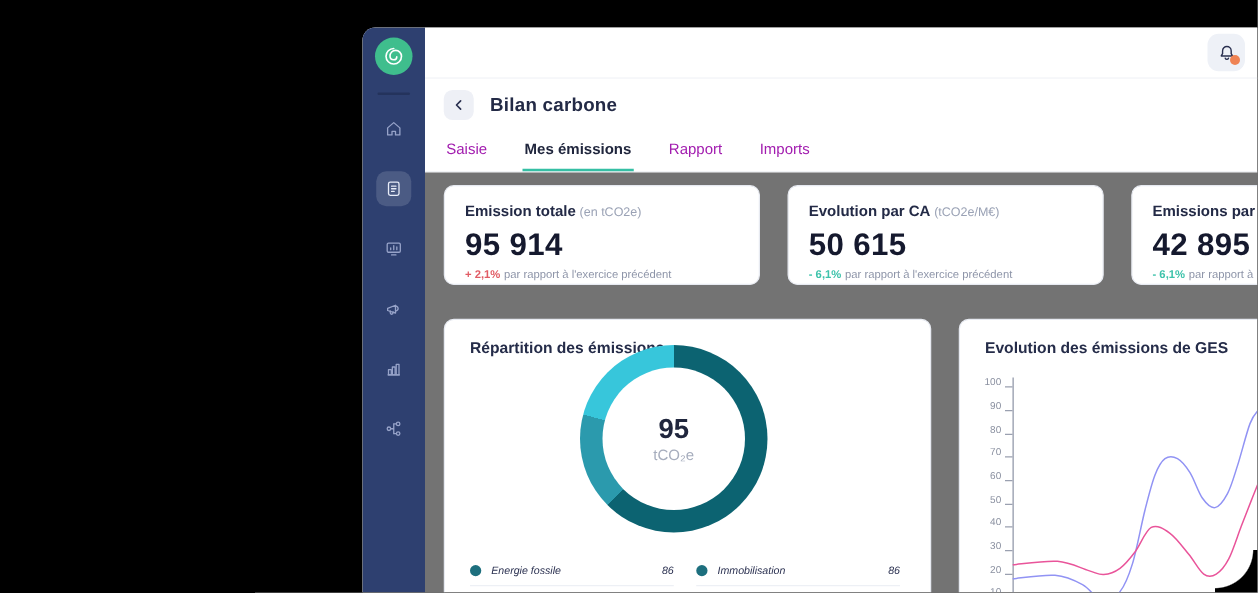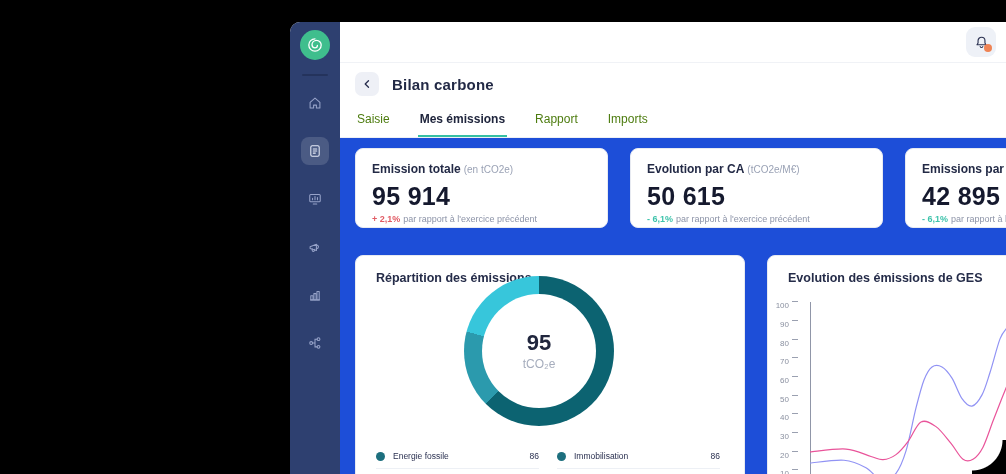--- a/index.html
+++ b/index.html
@@ -25,24 +25,24 @@
             display:flex; align-items:center; justify-content:flex-end; padding-right:10px; }
   .bell-btn { width:30px; height:30px; border-radius:9px; background:#eef1f7; position:relative;
               display:flex; align-items:center; justify-content:center; color:#2a3050; }
   .bell-badge { position:absolute; right:4px; bottom:5px; width:8px; height:8px; border-radius:50%; background:#ef8354; }
 
   .pagehead { display:flex; align-items:center; gap:13px; padding:9px 0 6px 15px; background:#fff; }
   .back-btn { width:24px; height:24px; border-radius:7px; background:#eef0f6; display:flex; align-items:center; justify-content:center; color:#2a3050; }
   .page-title { font-size:15px; font-weight:700; color:#232a46; letter-spacing:.2px; }
 
   .tabs { display:flex; gap:26px; padding:4px 0 0 15px; background:#fff; border-bottom:1px solid #edeff4; }
-  .tab { font-size:12px; color:#4d7c0f; padding:6px 2px 9px; border-bottom:2px solid transparent; cursor:pointer; }
+  .tab { font-size:12px; color:#a21caf; padding:6px 2px 9px; border-bottom:2px solid transparent; cursor:pointer; }
   .tab.active { font-weight:700; color:#20263d; border-bottom-color:#35bfa4; }
 
-  .content { flex:1; background:#1d4ed8; padding:10px 0 0 15px; overflow:hidden; }
+  .content { flex:1; background:#737373; padding:10px 0 0 15px; overflow:hidden; }
 
   
   .stats { display:flex; gap:22px; width:max-content; }
   .card { background:#fff; border:1px solid #e7eaf1; border-radius:8px; }
   .stat-card { width:253px; height:80px; padding:13px 16px 0; }
   .stat-title { font-size:12px; font-weight:700; color:#232a46; }
   .stat-unit { font-size:10px; font-weight:400; color:#9aa2b5; margin-left:3px; }
   .stat-value { font-size:25px; font-weight:700; color:#15192e; margin-top:6px; letter-spacing:.3px; }
   .stat-delta { font-size:9px; color:#8d94a8; margin-top:3px; }
   .stat-delta b { font-weight:700; margin-right:3px; }
@@ -53,28 +53,28 @@
   .panels { display:flex; gap:22px; margin-top:27px; width:max-content; }
   .panel-title { font-size:12.5px; font-weight:600; color:#252c49; }
 
   .donut-card { width:390px; height:260px; position:relative; padding:15px 20px; }
   .donut-ring { position:absolute; left:108px; top:20px; width:150px; height:150px; border-radius:50%; }
   .donut-hole { position:absolute; left:18px; top:18px; width:114px; height:114px; border-radius:50%; background:#fff;
                 display:flex; flex-direction:column; align-items:center; justify-content:center; }
   .donut-value { font-size:22px; font-weight:700; color:#20263d; line-height:1; }
   .donut-unit { font-size:12px; color:#a6adbd; margin-top:3px; }
   .legend { position:absolute; left:20px; right:24px; top:188px; display:grid; grid-template-columns:1fr 1fr; column-gap:18px; }
-  .legend-item { display:flex; align-items:center; height:25px; border-bottom:1px solid #edf0f5; }
+  .legend-item { display:flex; align-items:center; height:25px; border-bottom:1px solid #edf0f5;font-style:italic; }
   .legend-dot { width:9px; height:9px; border-radius:50%; background:#1d6f7e; margin-right:8px; flex:0 0 9px; }
   .legend-label { font-size:8.5px; color:#2a3050; }
   .legend-value { margin-left:auto; font-size:8.5px; color:#2a3050; }
 
   .line-card { width:300px; height:260px; position:relative; padding:15px 20px; }
   .yticks { position:absolute; left:0; top:46px; width:42px; height:200px; }
-  .ytick { position:absolute; right:12px; display:flex; align-items:flex-start;margin-left:11px; }
+  .ytick { position:absolute; right:0; display:flex; align-items:flex-end;margin-left:11px; }
   .ytick span { font-size:8px; color:#8a90a0; }
   .ytick i { display:block; width:6px; height:1px; background:#9aa0b0; margin-left:3px; }
   .axis-y { position:absolute; left:42px; top:46px; width:1px; height:200px; background:#9096a8; }
   .plot { position:absolute; left:42px; top:46px; width:197px; height:200px; }
 
   
   .corner-mask { position:absolute; right:0; bottom:0; width:34px; height:34px; z-index:50;
                  background:radial-gradient(circle 33px at 0 0, rgba(0,0,0,0) 0 30px, #000 31px); }
 </style>
 </head>

